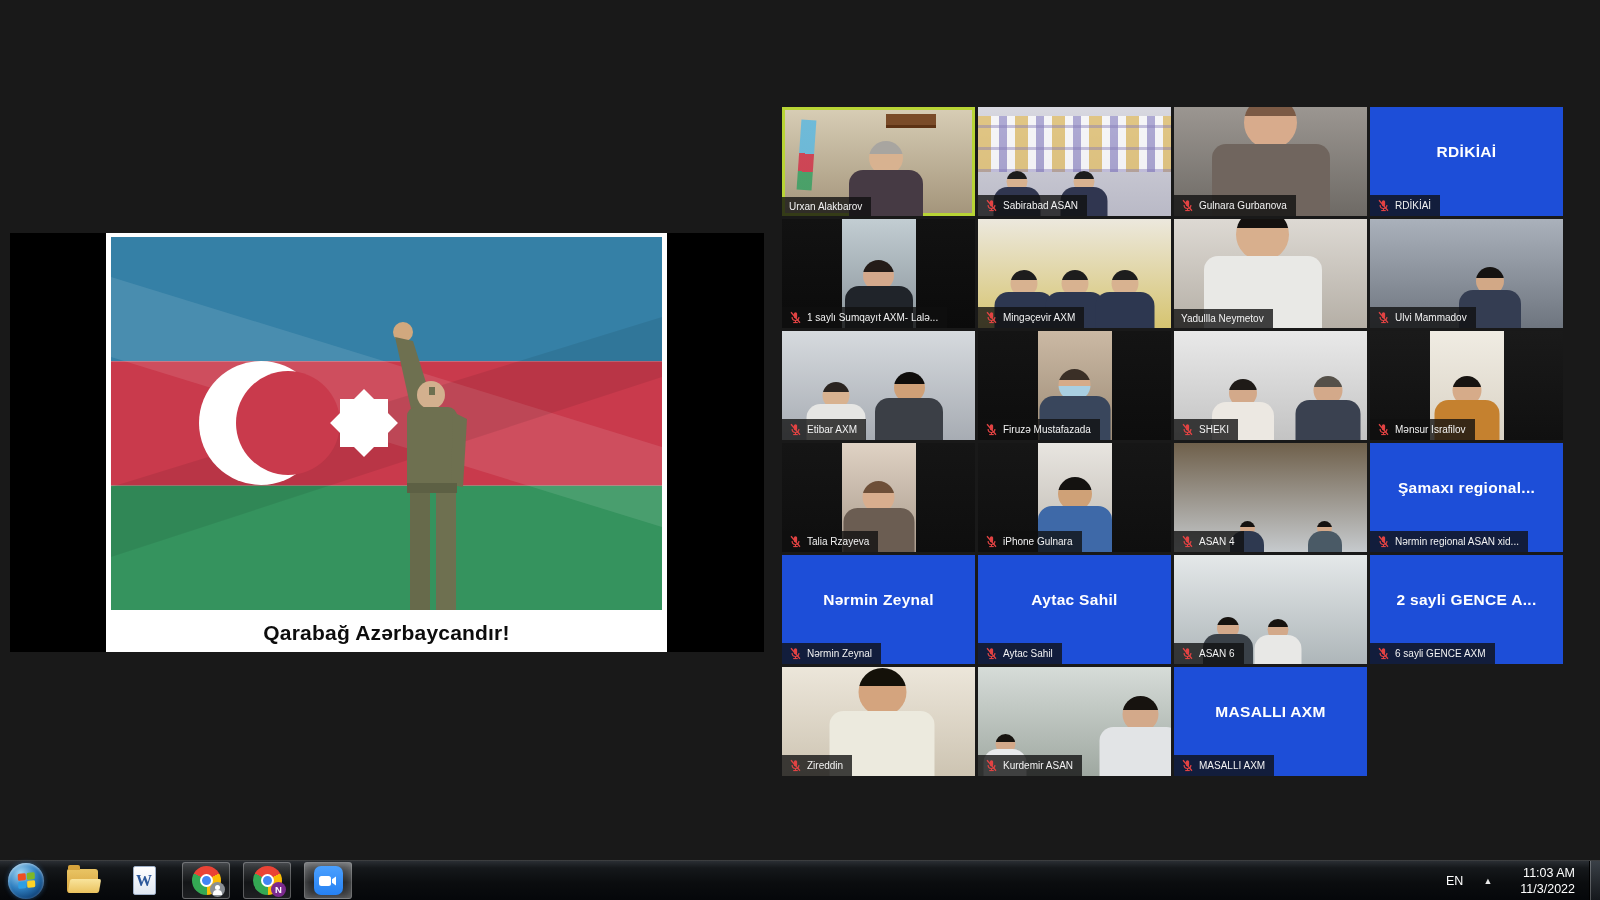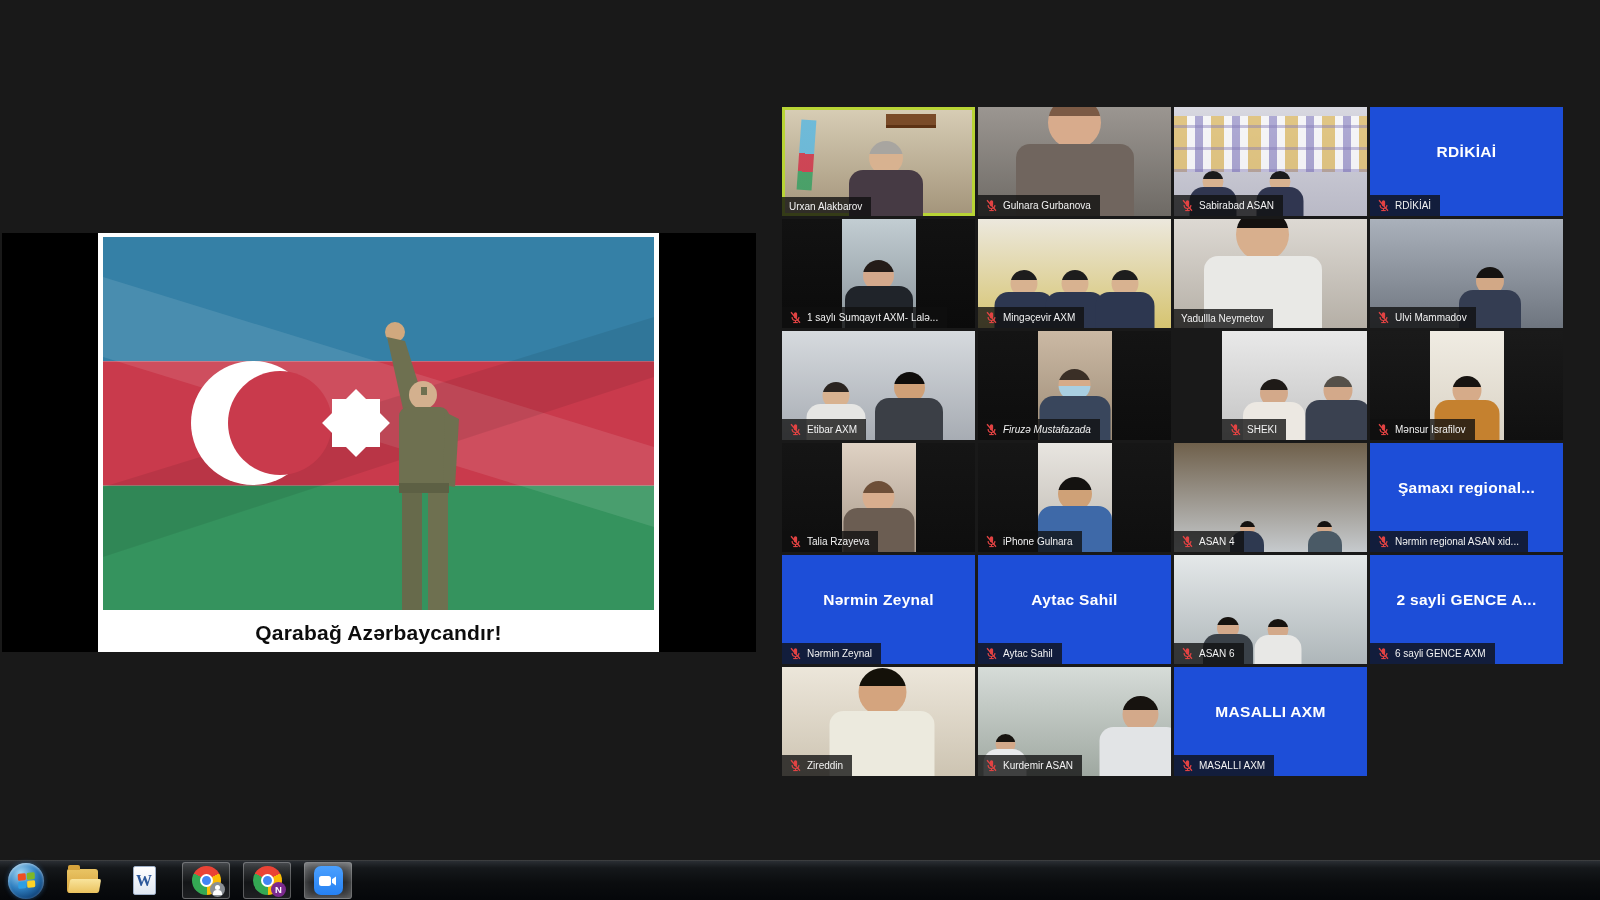--- a/index.html
+++ b/index.html
@@ -1,20 +1,20 @@
 <!DOCTYPE html>
 <html style="--active: #b8d435;"><head>
 <meta charset="utf-8">
 <style>
   * { margin:0; padding:0; box-sizing:border-box; }
   html,body { width:1600px; height:900px; overflow:hidden; }
   body { background:#191919; font-family:"Liberation Sans", sans-serif; position:relative; }
 
   
-  .share-strip { position:absolute; left:2px; top:233px; width:754px; height:419px; background:#000; }
+  .share-strip { position:absolute; left:10px; top:233px; width:754px; height:419px; background:#000; }
   .share-card  { position:absolute; left:96px; top:0; width:561px; height:419px; background:#ffffff; }
   .flag-wrap   { position:absolute; left:5px; top:4px; width:551px; height:373px; overflow:hidden; }
   .flag-wrap svg { display:block; width:100%; height:100%; }
   .share-caption { position:absolute; left:0; right:0; bottom:7px; text-align:center;
                    font-size:21px; font-weight:bold; color:#0d0d0d; letter-spacing:0.2px; }
 
   
   .grid { position:absolute; left:782px; top:107px; display:grid;
           grid-template-columns:repeat(4,193px); grid-auto-rows:109px; gap:3px; }
   .tile { position:relative; overflow:hidden; background:#1d4ed8; }
@@ -136,55 +136,55 @@
       <div class="az-flag"></div>
       <div class="pic-frame"></div>
       <div class="fig" style="left: 54%; width: 74px;">
         <div class="head" style="width: 34px; height: 34px; background: linear-gradient(rgb(168, 165, 160) 0px, rgb(168, 165, 160) 38%, rgb(216, 178, 144) 38%);"></div>
         <div class="body" style="width: 100%; height: 46px; background: rgb(70, 58, 68);"></div>
       </div>
       <div class="plabel">
         <span>Urxan Alakbarov</span>
       </div>
     </div>
-    <div class="tile" style="background: linear-gradient(rgb(155, 150, 145), rgb(110, 106, 101));">
-      <div class="fig" style="left: 50%; width: 118px;">
-        <div class="head" style="width: 53px; height: 53px; background: linear-gradient(rgb(123, 90, 69) 0px, rgb(123, 90, 69) 38%, rgb(216, 171, 140) 38%);"></div>
-        <div class="body" style="width: 100%; height: 72px; background: rgb(112, 101, 94);"></div>
-      </div>
-      <div class="plabel">
-        <svg width="13" height="13" viewBox="0 0 16 16">
-  <rect x="6" y="1.5" width="4" height="7.5" rx="2" fill="#e24343"></rect>
-  <path d="M3.8 7.5 a4.2 4.2 0 0 0 8.4 0" fill="none" stroke="#e24343" stroke-width="1.4"></path>
-  <line x1="8" y1="11.8" x2="8" y2="14" stroke="#e24343" stroke-width="1.4"></line>
-  <line x1="5.2" y1="14.2" x2="10.8" y2="14.2" stroke="#e24343" stroke-width="1.4"></line>
-  <line x1="2.5" y1="1.5" x2="13.5" y2="14.5" stroke="#e24343" stroke-width="1.6"></line>
-</svg>
-        <span>Gulnara Gurbanova</span>
-      </div>
-    </div>
     <div class="tile" style="background: linear-gradient(rgb(216, 216, 224), rgb(185, 185, 198));">
       <div class="photo-wall"></div>
       <div class="fig" style="left: 20%; width: 47px;">
         <div class="head" style="width: 21px; height: 21px; background: linear-gradient(rgb(28, 28, 28) 0px, rgb(28, 28, 28) 38%, rgb(216, 178, 144) 38%);"></div>
         <div class="body" style="width: 100%; height: 29px; background: rgb(48, 54, 80);"></div>
       </div>
       <div class="fig" style="left: 55%; width: 47px;">
         <div class="head" style="width: 21px; height: 21px; background: linear-gradient(rgb(28, 28, 28) 0px, rgb(28, 28, 28) 38%, rgb(216, 178, 144) 38%);"></div>
         <div class="body" style="width: 100%; height: 29px; background: rgb(48, 54, 80);"></div>
       </div>
       <div class="plabel">
         <svg width="13" height="13" viewBox="0 0 16 16">
   <rect x="6" y="1.5" width="4" height="7.5" rx="2" fill="#e24343"></rect>
   <path d="M3.8 7.5 a4.2 4.2 0 0 0 8.4 0" fill="none" stroke="#e24343" stroke-width="1.4"></path>
   <line x1="8" y1="11.8" x2="8" y2="14" stroke="#e24343" stroke-width="1.4"></line>
   <line x1="5.2" y1="14.2" x2="10.8" y2="14.2" stroke="#e24343" stroke-width="1.4"></line>
   <line x1="2.5" y1="1.5" x2="13.5" y2="14.5" stroke="#e24343" stroke-width="1.6"></line>
 </svg>
         <span>Sabirabad ASAN</span>
+      </div>
+    </div>
+    <div class="tile" style="background: linear-gradient(rgb(155, 150, 145), rgb(110, 106, 101));">
+      <div class="fig" style="left: 50%; width: 118px;">
+        <div class="head" style="width: 53px; height: 53px; background: linear-gradient(rgb(123, 90, 69) 0px, rgb(123, 90, 69) 38%, rgb(216, 171, 140) 38%);"></div>
+        <div class="body" style="width: 100%; height: 72px; background: rgb(112, 101, 94);"></div>
+      </div>
+      <div class="plabel">
+        <svg width="13" height="13" viewBox="0 0 16 16">
+  <rect x="6" y="1.5" width="4" height="7.5" rx="2" fill="#e24343"></rect>
+  <path d="M3.8 7.5 a4.2 4.2 0 0 0 8.4 0" fill="none" stroke="#e24343" stroke-width="1.4"></path>
+  <line x1="8" y1="11.8" x2="8" y2="14" stroke="#e24343" stroke-width="1.4"></line>
+  <line x1="5.2" y1="14.2" x2="10.8" y2="14.2" stroke="#e24343" stroke-width="1.4"></line>
+  <line x1="2.5" y1="1.5" x2="13.5" y2="14.5" stroke="#e24343" stroke-width="1.6"></line>
+</svg>
+        <span>Gulnara Gurbanova</span>
       </div>
     </div>
     <div class="tile">
       <div class="ptitle">RDİKİAİ</div>
       <div class="plabel">
         <svg width="13" height="13" viewBox="0 0 16 16">
   <rect x="6" y="1.5" width="4" height="7.5" rx="2" fill="#e24343"></rect>
   <path d="M3.8 7.5 a4.2 4.2 0 0 0 8.4 0" fill="none" stroke="#e24343" stroke-width="1.4"></path>
   <line x1="8" y1="11.8" x2="8" y2="14" stroke="#e24343" stroke-width="1.4"></line>
   <line x1="5.2" y1="14.2" x2="10.8" y2="14.2" stroke="#e24343" stroke-width="1.4"></line>
@@ -273,39 +273,39 @@
         <svg width="13" height="13" viewBox="0 0 16 16">
   <rect x="6" y="1.5" width="4" height="7.5" rx="2" fill="#e24343"></rect>
   <path d="M3.8 7.5 a4.2 4.2 0 0 0 8.4 0" fill="none" stroke="#e24343" stroke-width="1.4"></path>
   <line x1="8" y1="11.8" x2="8" y2="14" stroke="#e24343" stroke-width="1.4"></line>
   <line x1="5.2" y1="14.2" x2="10.8" y2="14.2" stroke="#e24343" stroke-width="1.4"></line>
   <line x1="2.5" y1="1.5" x2="13.5" y2="14.5" stroke="#e24343" stroke-width="1.6"></line>
 </svg>
         <span>Etibar AXM</span>
       </div>
     </div>
-    <div class="tile" style="background: linear-gradient(rgb(20, 20, 20), rgb(13, 13, 13)); font-style: italic;">
+    <div class="tile" style="background: linear-gradient(rgb(20, 20, 20), rgb(13, 13, 13));">
       <div class="pillar" style="background: linear-gradient(rgb(203, 185, 164), rgb(156, 139, 118));">
         <div class="fig" style="left: 50%; width: 71px;">
           <div class="head" style="width: 32px; height: 32px; background: linear-gradient(rgb(58, 47, 38) 0px, rgb(58, 47, 38) 34%, rgb(214, 171, 137) 34%, rgb(214, 171, 137) 52%, rgb(169, 207, 226) 52%, rgb(169, 207, 226) 88%, rgb(214, 171, 137) 88%);"></div>
           <div class="body" style="width: 100%; height: 44px; background: rgb(57, 70, 92);"></div>
         </div>
       </div>
       <div class="plabel">
         <svg width="13" height="13" viewBox="0 0 16 16">
   <rect x="6" y="1.5" width="4" height="7.5" rx="2" fill="#e24343"></rect>
   <path d="M3.8 7.5 a4.2 4.2 0 0 0 8.4 0" fill="none" stroke="#e24343" stroke-width="1.4"></path>
   <line x1="8" y1="11.8" x2="8" y2="14" stroke="#e24343" stroke-width="1.4"></line>
   <line x1="5.2" y1="14.2" x2="10.8" y2="14.2" stroke="#e24343" stroke-width="1.4"></line>
   <line x1="2.5" y1="1.5" x2="13.5" y2="14.5" stroke="#e24343" stroke-width="1.6"></line>
 </svg>
         <span>Firuzə Mustafazada</span>
       </div>
     </div>
-    <div class="tile" style="background: linear-gradient(rgb(233, 233, 233), rgb(195, 195, 195)); margin-left: 48px;">
+    <div class="tile" style="background: linear-gradient(rgb(233, 233, 233), rgb(195, 195, 195));">
       <div class="fig" style="left: 36%; width: 62px;">
         <div class="head" style="width: 28px; height: 28px; background: linear-gradient(rgb(30, 26, 23) 0px, rgb(30, 26, 23) 38%, rgb(211, 169, 138) 38%);"></div>
         <div class="body" style="width: 100%; height: 38px; background: rgb(236, 232, 226);"></div>
       </div>
       <div class="fig" style="left: 80%; width: 65px;">
         <div class="head" style="width: 29px; height: 29px; background: linear-gradient(rgb(85, 80, 73) 0px, rgb(85, 80, 73) 38%, rgb(211, 169, 138) 38%);"></div>
         <div class="body" style="width: 100%; height: 40px; background: rgb(58, 65, 80);"></div>
       </div>
       <div class="plabel">
         <svg width="13" height="13" viewBox="0 0 16 16">
@@ -546,13 +546,22 @@
     </div>
     <div class="tb-btn active">
       <div class="zoomicon">
         <svg width="18" height="12" viewBox="0 0 18 12">
             <rect x="0" y="1" width="12" height="10" rx="2.5" fill="#fff"></rect>
             <path d="M13 4.2 L17 1.6 V10.4 L13 7.8 Z" fill="#fff"></path>
           </svg>
       </div>
     </div>
   </div>
+  <div class="tb-right">
+    <span class="lang">EN</span>
+    <span class="tray-arrow">▲</span>
+    <div class="clock">
+      <div>11:03 AM</div>
+      <div>11/3/2022</div>
+    </div>
+    <div class="show-desktop"></div>
+  </div>
 </div>
 
 </body></html>

